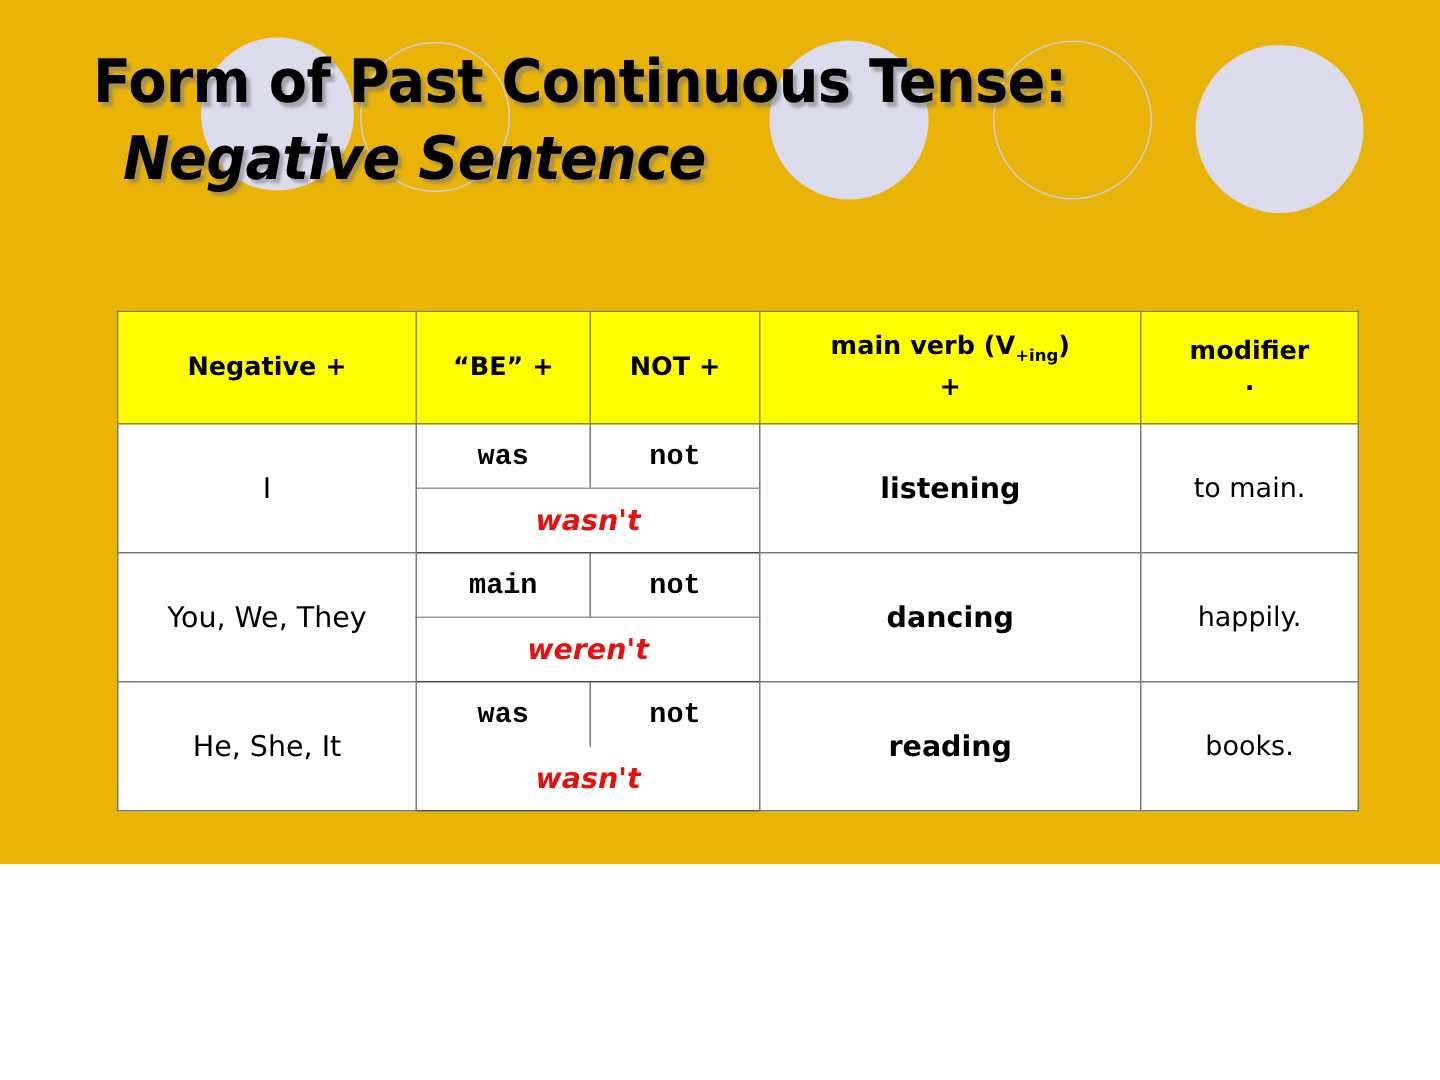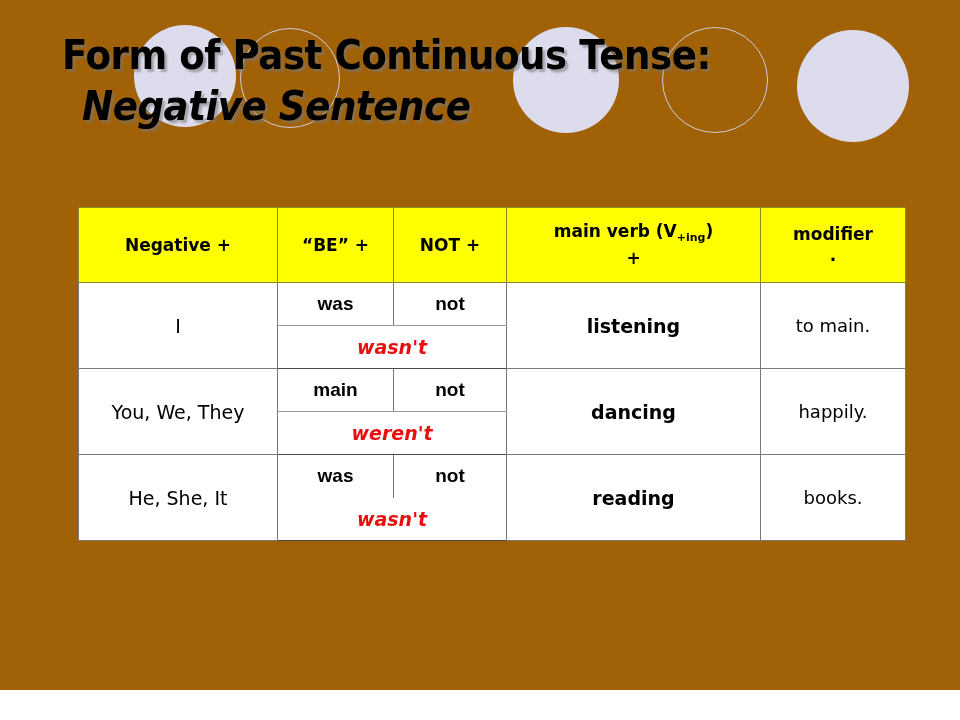--- a/index.html
+++ b/index.html
@@ -2,21 +2,21 @@
 <html><head>
 <meta charset="utf-8">
 <style>
   * { box-sizing: border-box; margin: 0; padding: 0; }
   html, body {
     width: 960px; height: 720px;
     background: #ffffff;
     font-family: "Liberation Sans", sans-serif;
     overflow: hidden;
   }
-  #stage { position: relative; width: 960px; height: 690px; background: #a16207; }
+  #stage { position: relative; width: 960px; height: 576px; background: #eab308; }
 
   
   .deco-layer { position: absolute; left: 0; top: 0; width: 960px; height: 200px; z-index: 1; }
   .circle { position: absolute; border-radius: 50%; }
   .circle.filled { background: #dcdcec; }
   .circle.outline { background: transparent; border: 1.5px solid #cfcfdd; }
 
   
   .title-block {
     position: absolute; left: 62px; top: 30px; z-index: 3;
@@ -87,21 +87,21 @@
   .c-mod     { width: 145px; }
 
   
   .cell-subject {
     font-family: "DejaVu Sans", sans-serif;
     font-size: 19px;
     font-weight: normal;
     color: #000;
   }
   .cell-be, .cell-not {
-    font-family: Liberation Sans, sans-serif;
+    font-family: Liberation Mono, monospace;
     font-size: 19px;
     font-weight: bold;
     color: #000;
     height: 42px;
   }
   .cell-contr {
     font-family: "DejaVu Sans", sans-serif;
     font-size: 19px;
     font-weight: bold;
     font-style: italic;

